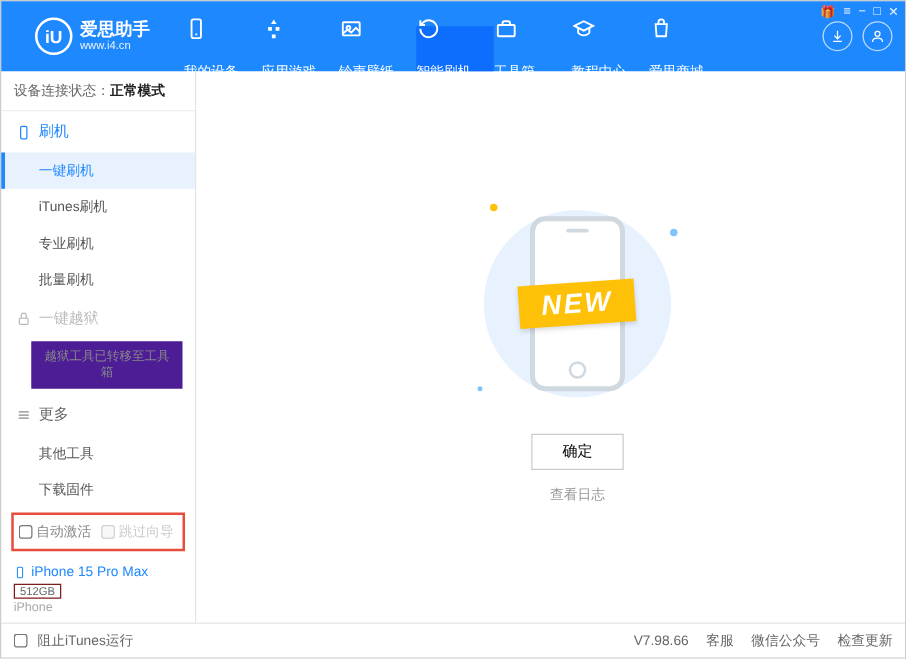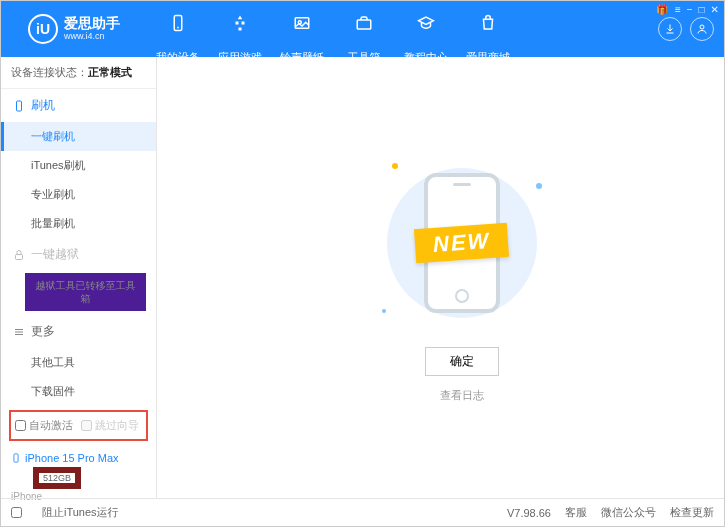--- a/index.html
+++ b/index.html
@@ -7,21 +7,21 @@
 .window { width: 725px; height: 527px; background: #fff; display: flex; flex-direction: column; border: 1px solid #ccc; }
 
 
 .header { background: #1e88ff; color: #fff; display: flex; align-items: stretch; height: 56px; }
 .logo-area { display: flex; align-items: center; padding: 0 27px; min-width: 140px; }
 .logo-circle { width: 30px; height: 30px; border: 2px solid #fff; border-radius: 50%; display: flex; align-items: center; justify-content: center; font-weight: bold; font-size: 14px; margin-right: 6px; }
 .logo-text { display: flex; flex-direction: column; line-height: 1.1; }
 .logo-text .title { font-size: 14px; font-weight: bold; }
 .logo-text .sub { font-size: 9px; opacity: .9; }
 .nav { display: flex; flex: 1; }
-.nav-item { display: flex; flex-direction: column; align-items: center; justify-content: center; width: 62px; font-size: 11px; cursor: pointer; gap: 18px; margin-top: 20px; }
+.nav-item { display: flex; flex-direction: column; justify-content: center; width: 62px; font-size: 11px; cursor: pointer; gap: 18px; margin-top: 20px; }
 .nav-item.active { background: #0d6efd; }
 .nav-icon { width: 20px; height: 20px; display: flex; align-items: center; justify-content: center; }
 .titlebar-icons { position: absolute; top: 4px; right: 6px; display: flex; gap: 6px; font-size: 10px; }
 .titlebar-icons span { cursor: pointer; opacity: .9; }
 .header-right { display: flex; align-items: center; padding-right: 10px; gap: 8px; }
 .circle-btn { width: 24px; height: 24px; border: 1.5px solid rgba(255,255,255,.7); border-radius: 50%; display: flex; align-items: center; justify-content: center; font-size: 12px; cursor: pointer; }
 
 
 .body { flex: 1; display: flex; min-height: 0; gap: 43px; }
 .sidebar { width: 156px; border-right: 1px solid #e5e5e5; display: flex; flex-direction: column; font-size: 12px; color: #555; }
@@ -29,39 +29,39 @@
 .conn-status b { color: #222; }
 .side-group { padding: 8px 12px; display: flex; align-items: center; gap: 6px; color: #666; }
 .side-item { padding: 7px 12px 7px 30px; cursor: pointer; color: #555; font-size: 11px; }
 .side-item.active { background: #e8f2ff; color: #1e88ff; border-left: 3px solid #1e88ff; padding-left: 27px; }
 .side-sub { background: #4c1d95; margin: 2px 10px 4px 24px; padding: 6px 8px; font-size: 10px; color: #888; text-align: center; line-height: 1.3; }
 .checkbox-row { border: 2px solid #e74c3c; margin: 4px 8px; padding: 6px 4px; display: flex; gap: 8px; font-size: 11px; color: #888; }
 .checkbox-row label { display: flex; align-items: center; gap: 3px; }
 .checkbox-row input { width: 11px; height: 11px; }
 .device-block { padding: 6px 10px; font-size: 11px; }
 .device-name { color: #1e88ff; font-weight: 500; display: flex; align-items: center; gap: 4px; }
-.storage-badge { display: inline-block; border: 6px solid #7f1d1d; padding: 0 4px; font-size: 9px; color: #666; margin-top: 2px; margin-left: 22px; }
+.storage-badge { display: inline-block; border: 1px solid #7f1d1d; padding: 0 4px; font-size: 9px; color: #666; margin-top: 2px; }
 .device-type { color: #aaa; font-size: 10px; margin-top: 2px; }
 
 
 .main { flex: 1; display: flex; flex-direction: column; align-items: center; justify-content: center; position: relative; }
 .illustration { width: 200px; height: 180px; position: relative; display: flex; align-items: center; justify-content: center; }
 .bg-circle { width: 150px; height: 150px; background: #e8f2ff; border-radius: 50%; position: absolute; }
 .phone { width: 76px; height: 140px; background: #fff; border: 4px solid #d0d8e0; border-radius: 12px; position: relative; z-index: 2; }
 .phone::before { content: ""; position: absolute; top: 6px; left: 50%; transform: translateX(-50%); width: 18px; height: 3px; background: #d0d8e0; border-radius: 2px; }
 .phone::after { content: ""; position: absolute; bottom: 6px; left: 50%; transform: translateX(-50%); width: 10px; height: 10px; border: 2px solid #d0d8e0; border-radius: 50%; }
 .new-ribbon { position: absolute; z-index: 3; background: #ffc107; color: #fff; font-weight: bold; font-style: italic; font-size: 22px; padding: 4px 18px; transform: rotate(-4deg); box-shadow: 0 2px 4px rgba(0,0,0,.15); letter-spacing: 2px; }
 .dots { position: absolute; width: 6px; height: 6px; background: #ffc107; border-radius: 50%; }
 .msg { margin-top: 14px; font-size: 14px; color: #333; }
 .ok-btn { margin-top: 14px; padding: 5px 24px; border: 1px solid #ccc; background: #fff; font-size: 12px; cursor: pointer; }
 .view-log { margin-top: 12px; font-size: 11px; color: #999; cursor: pointer; }
 
 
 .footer { height: 28px; border-top: 1px solid #e5e5e5; display: flex; align-items: center; font-size: 11px; color: #666; padding: 0 10px; gap: 14px; }
-.footer label { display: flex; align-items: center; gap: 20px; }
+.footer label { display: flex; align-items: center; gap: 8px; }
 .footer input { width: 11px; height: 11px; }
 .footer .spacer { flex: 1; }
 .footer .link { cursor: pointer; }
 </style>
 </head>
 <body>
 
 <div class="window">
   <div class="header">
     <div class="titlebar-icons">
@@ -98,20 +98,29 @@
       </div>
       <div class="nav-item">
         <div class="nav-icon">
           <svg width="18" height="18" viewBox="0 0 24 24" fill="none" stroke="#fff" stroke-width="2">
               <rect x="3" y="5" width="18" height="14" rx="1"></rect>
               <circle cx="9" cy="11" r="2"></circle>
               <path d="M3 17l5-4 4 3 5-5 4 4"></path>
             </svg>
         </div>
         <span>铃声壁纸</span>
+      </div>
+      <div class="nav-item active">
+        <div class="nav-icon">
+          <svg width="18" height="18" viewBox="0 0 24 24" fill="none" stroke="#fff" stroke-width="2">
+              <path d="M3 12a9 9 0 1 0 3-6.7L3 8"></path>
+              <polyline points="3 3 3 8 8 8"></polyline>
+            </svg>
+        </div>
+        <span>智能刷机</span>
       </div>
       <div class="nav-item">
         <div class="nav-icon">
           <svg width="18" height="18" viewBox="0 0 24 24" fill="none" stroke="#fff" stroke-width="2">
               <rect x="3" y="8" width="18" height="12" rx="1"></rect>
               <path d="M8 8V6a2 2 0 0 1 2-2h4a2 2 0 0 1 2 2v2"></path>
             </svg>
         </div>
         <span>工具箱</span>
       </div>

